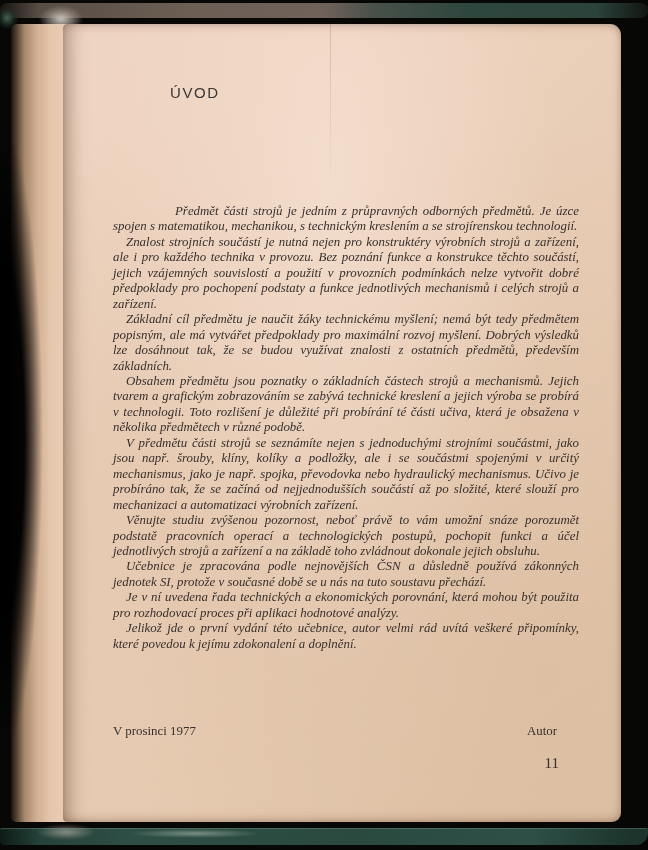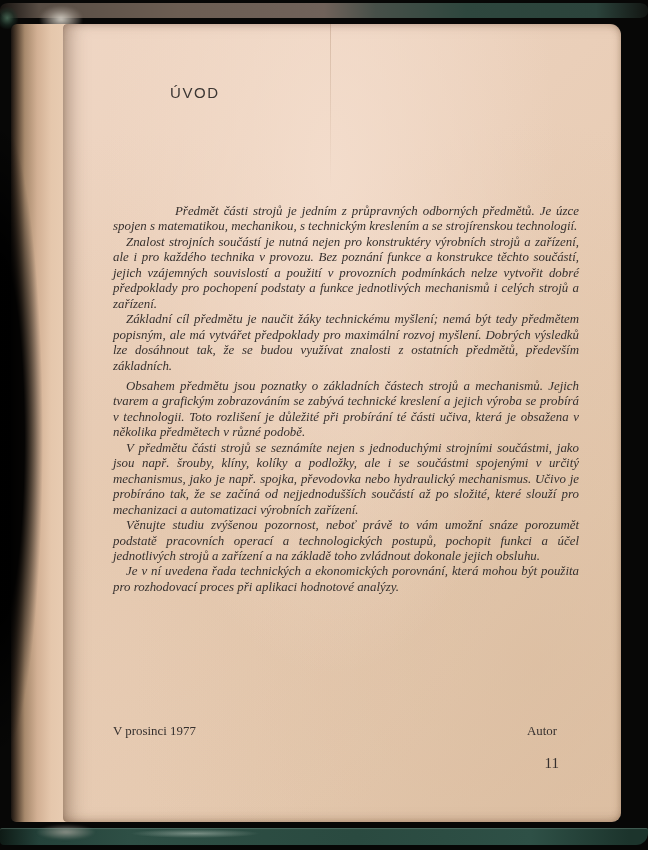--- a/index.html
+++ b/index.html
@@ -64,21 +64,21 @@
     font-family:"Liberation Sans","DejaVu Sans",sans-serif;
     font-size:15px; letter-spacing:1.6px; color:#3b3633; font-weight:500;
   }
   .body-text {
     position:absolute; left:50px; top:180px; width:466px;
     font-size:12.9px; line-height:15.45px; text-align:justify;
     color:#36302e;
   }
   .body-text p { margin:0; text-indent:13px;font-style:italic; }
   .body-text p.first { text-indent:62px; }
-  .body-text p.gap { margin-top:5px; }
+  .body-text p.gap { }
   .footer-row {
     position:absolute; left:50px; top:700px; width:466px;
     display:flex; justify-content:space-between;
     font-size:12.9px; color:#36302e;text-align:center;
   }
   .footer-row .author { padding-right:22px; }
   .page-number {
     position:absolute; top:731px; right:62px;
     font-size:15px; color:#36302e;
   }
@@ -116,21 +116,23 @@
 
     <div class="heading">ÚVOD</div>
 
     <div class="body-text">
         <p class="first">Předmět části strojů je jedním z průpravných odborných předmětů. Je úzce spojen s matematikou, mechanikou, s technickým kreslením a se strojírenskou technologií.</p>
         <p>Znalost strojních součástí je nutná nejen pro konstruktéry výrobních strojů a zařízení, ale i pro každého technika v provozu. Bez poznání funkce a konstrukce těchto součástí, jejich vzájemných souvislostí a použití v provozních podmínkách nelze vytvořit dobré předpoklady pro pochopení podstaty a funkce jednotlivých mechanismů i celých strojů a zařízení.</p>
         <p>Základní cíl předmětu je naučit žáky technickému myšlení; nemá být tedy předmětem popisným, ale má vytvářet předpoklady pro maximální rozvoj myšlení. Dobrých výsledků lze dosáhnout tak, že se budou využívat znalosti z ostatních předmětů, především základních.</p>
         <p class="gap">Obsahem předmětu jsou poznatky o základních částech strojů a mechanismů. Jejich tvarem a grafickým zobrazováním se zabývá technické kreslení a jejich výroba se probírá v technologii. Toto rozlišení je důležité při probírání té části učiva, která je obsažena v několika předmětech v různé podobě.</p>
         <p>V předmětu části strojů se seznámíte nejen s jednoduchými strojními součástmi, jako jsou např. šrouby, klíny, kolíky a podložky, ale i se součástmi spojenými v určitý mechanismus, jako je např. spojka, převodovka nebo hydraulický mechanismus. Učivo je probíráno tak, že se začíná od nejjednodušších součástí až po složité, které slouží pro mechanizaci a automatizaci výrobních zařízení.</p>
         <p>Věnujte studiu zvýšenou pozornost, neboť právě to vám umožní snáze porozumět podstatě pracovních operací a technologických postupů, pochopit funkci a účel jednotlivých strojů a zařízení a na základě toho zvládnout dokonale jejich obsluhu.</p>
+        <p>Učebnice je zpracována podle nejnovějších ČSN a důsledně používá zákonných jednotek SI, protože v současné době se u nás na tuto soustavu přechází.</p>
         <p>Je v ní uvedena řada technických a ekonomických porovnání, která mohou být použita pro rozhodovací proces při aplikaci hodnotové analýzy.</p>
+        <p>Jelikož jde o první vydání této učebnice, autor velmi rád uvítá veškeré připomínky, které povedou k jejímu zdokonalení a doplnění.</p>
       </div>
 
     <div class="footer-row">
       <span class="date">V prosinci 1977</span>
       <span class="author">Autor</span>
     </div>
 
     <div class="page-number">11</div>
   </div>
 

